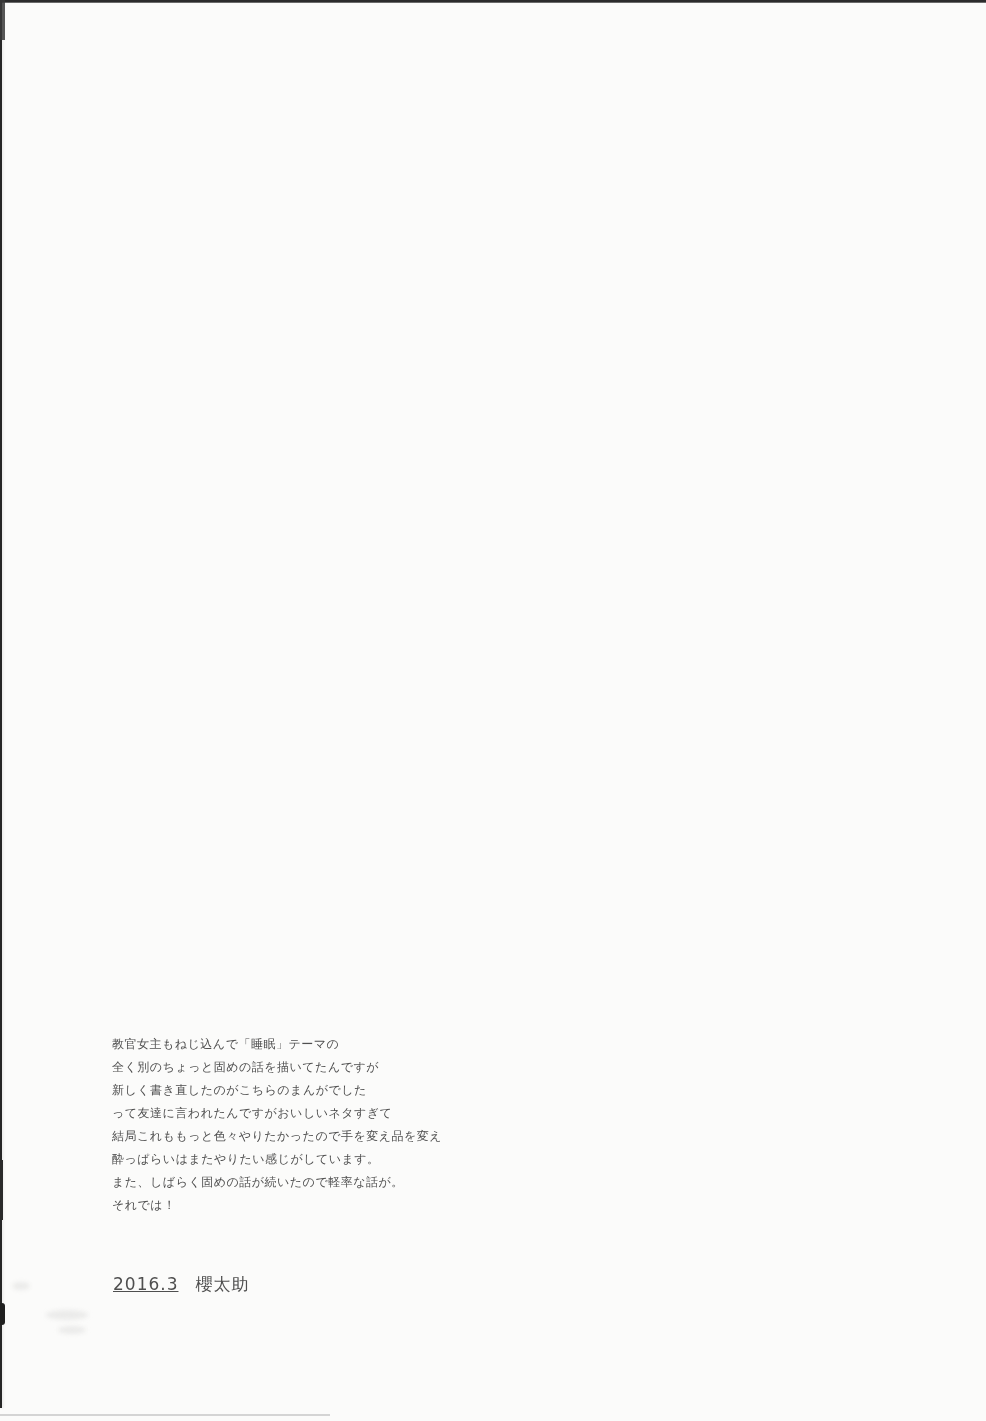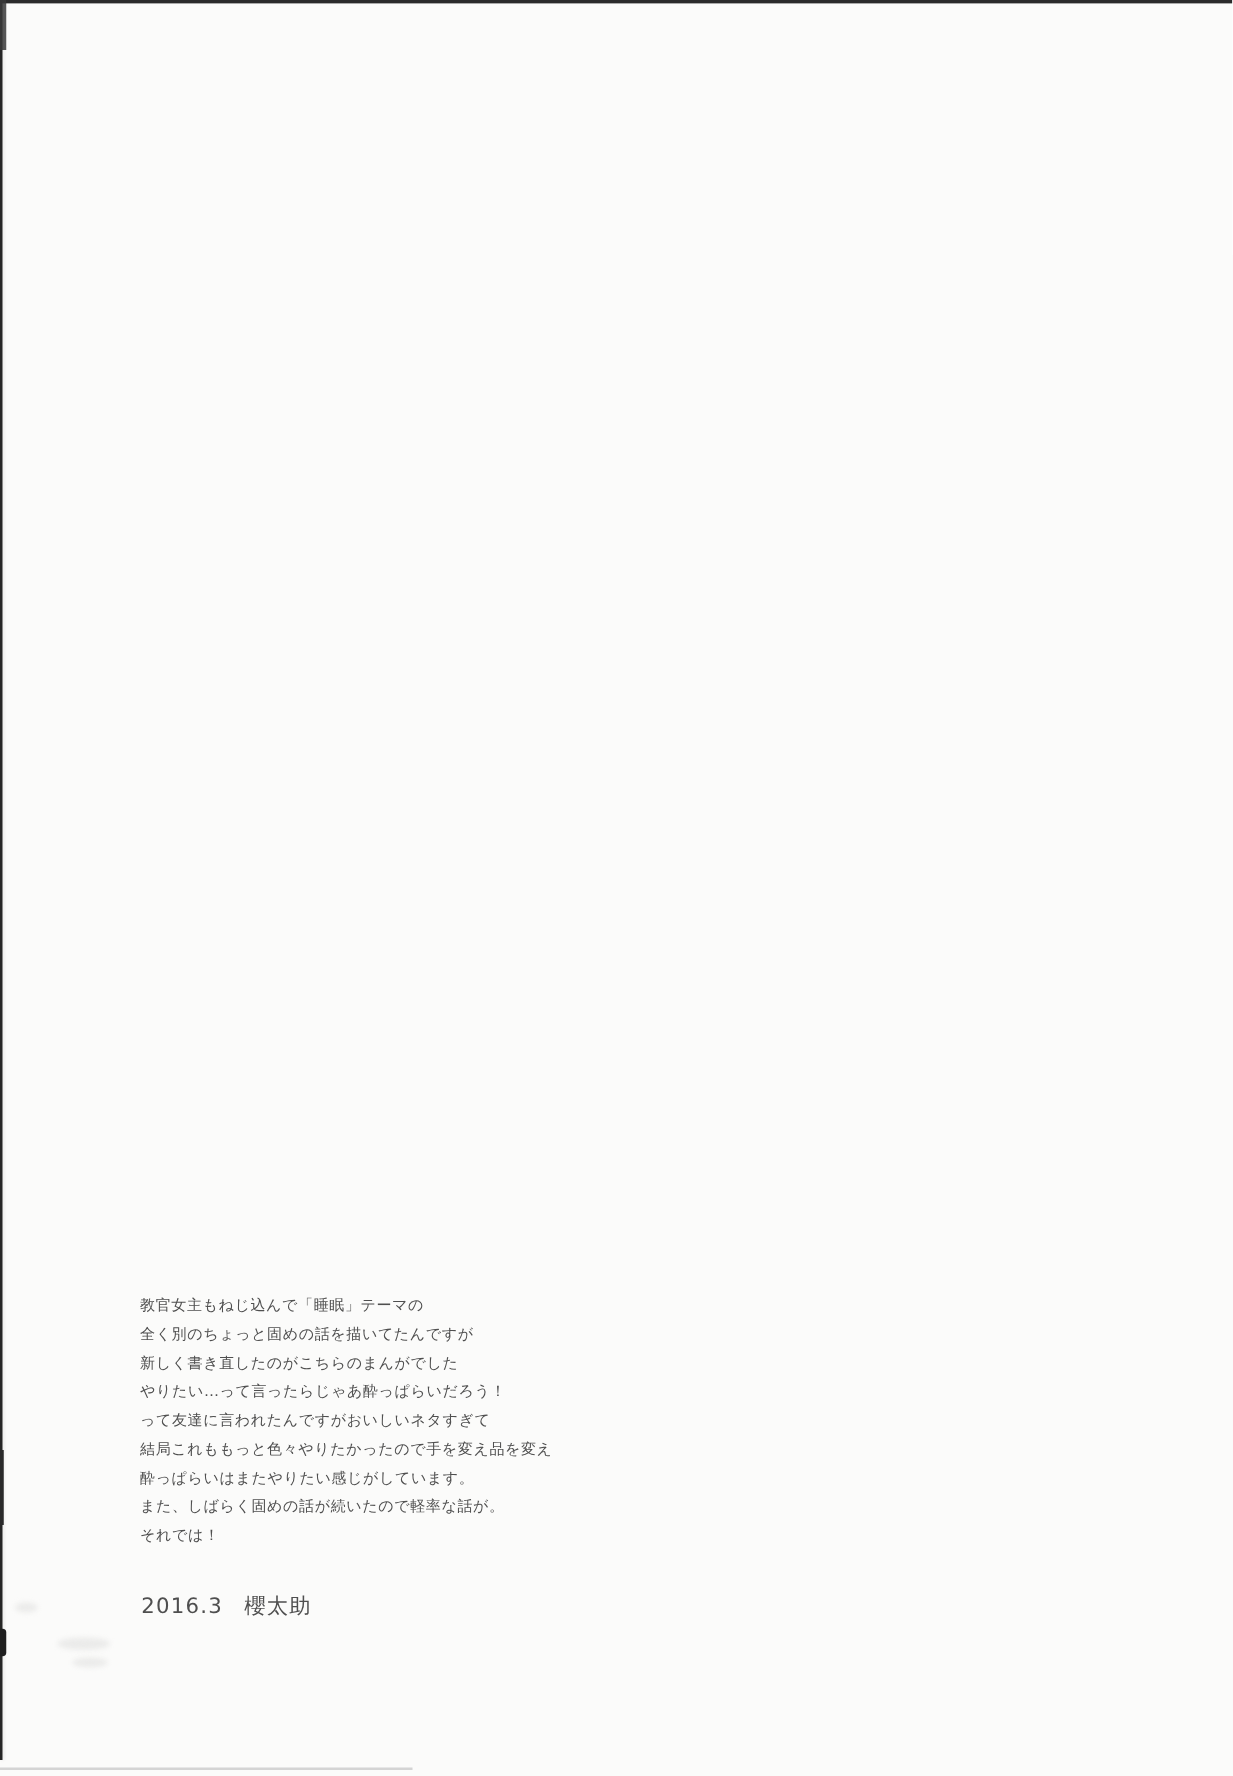--- a/index.html
+++ b/index.html
@@ -88,20 +88,21 @@
     left: 113px;
     top: 1273px;
     font-size: 17px;
     letter-spacing: 1px;
     color: #4f4f4f;
     white-space: nowrap;
   }
   .signature .sig-date {
     display: inline-block;
     margin-right: 17px;
+    text-decoration: underline;
   }
 </style>
 </head>
 <body>
 
 <div class="page" style="background: rgb(251, 251, 250); color: rgb(79, 79, 79);">
 
   <div class="edge-top"></div>
   <div class="edge-left"></div>
   <div class="edge-left-top"></div>
@@ -109,21 +110,20 @@
   <div class="edge-left-blob"></div>
   <div class="edge-bottom-left"></div>
   <div class="smudge smudge-1"></div>
   <div class="smudge smudge-2"></div>
   <div class="smudge smudge-3"></div>
 
   <div class="afterword">
       <div class="text-line">教官女主もねじ込んで「睡眠」テーマの</div>
       <div class="text-line">全く別のちょっと固めの話を描いてたんですが</div>
       <div class="text-line">新しく書き直したのがこちらのまんがでした</div>
-      <div class="text-line">やりたい…って言ったらじゃあ酔っぱらいだろう！</div>
       <div class="text-line">って友達に言われたんですがおいしいネタすぎて</div>
       <div class="text-line">結局これももっと色々やりたかったので手を変え品を変え</div>
       <div class="text-line">酔っぱらいはまたやりたい感じがしています。</div>
       <div class="text-line">また、しばらく固めの話が続いたので軽率な話が。</div>
       <div class="text-line">それでは！</div>
     </div>
 
   <div class="signature">
     <span class="sig-date">2016.3</span><span class="sig-author">櫻太助</span>
   </div>

